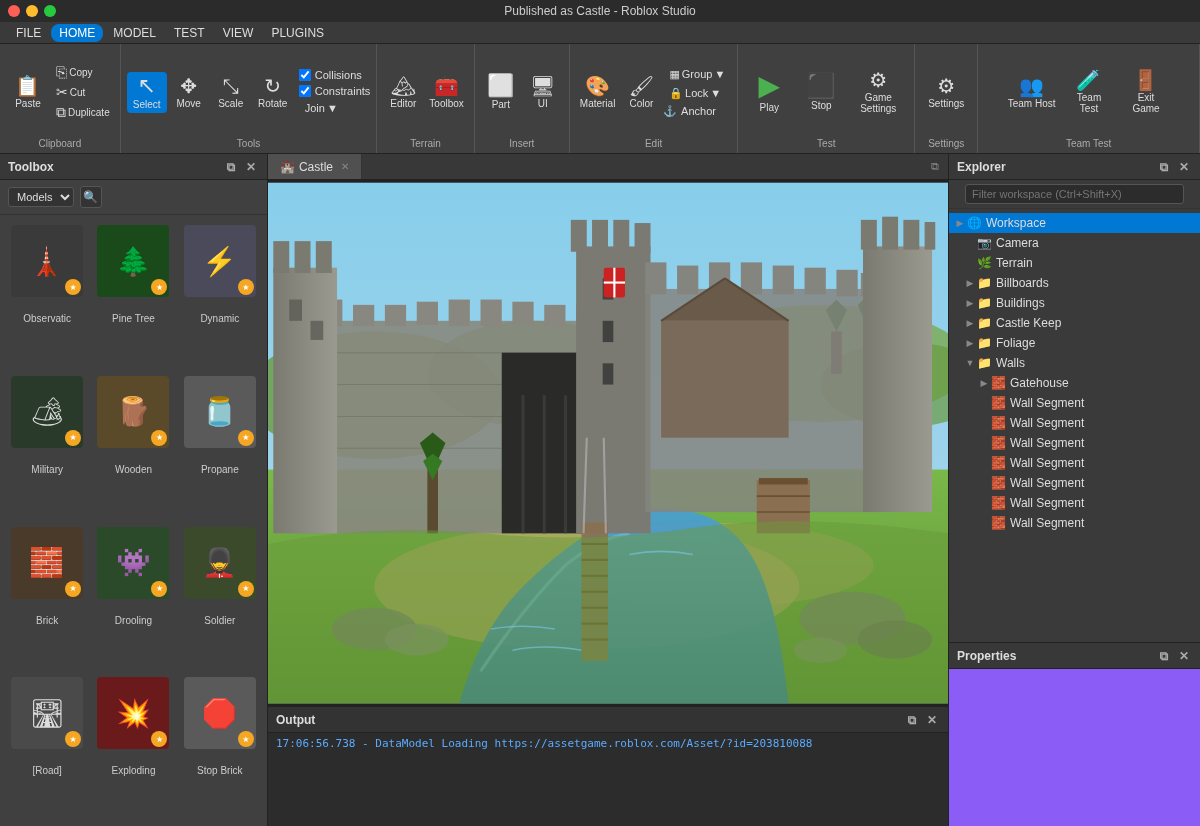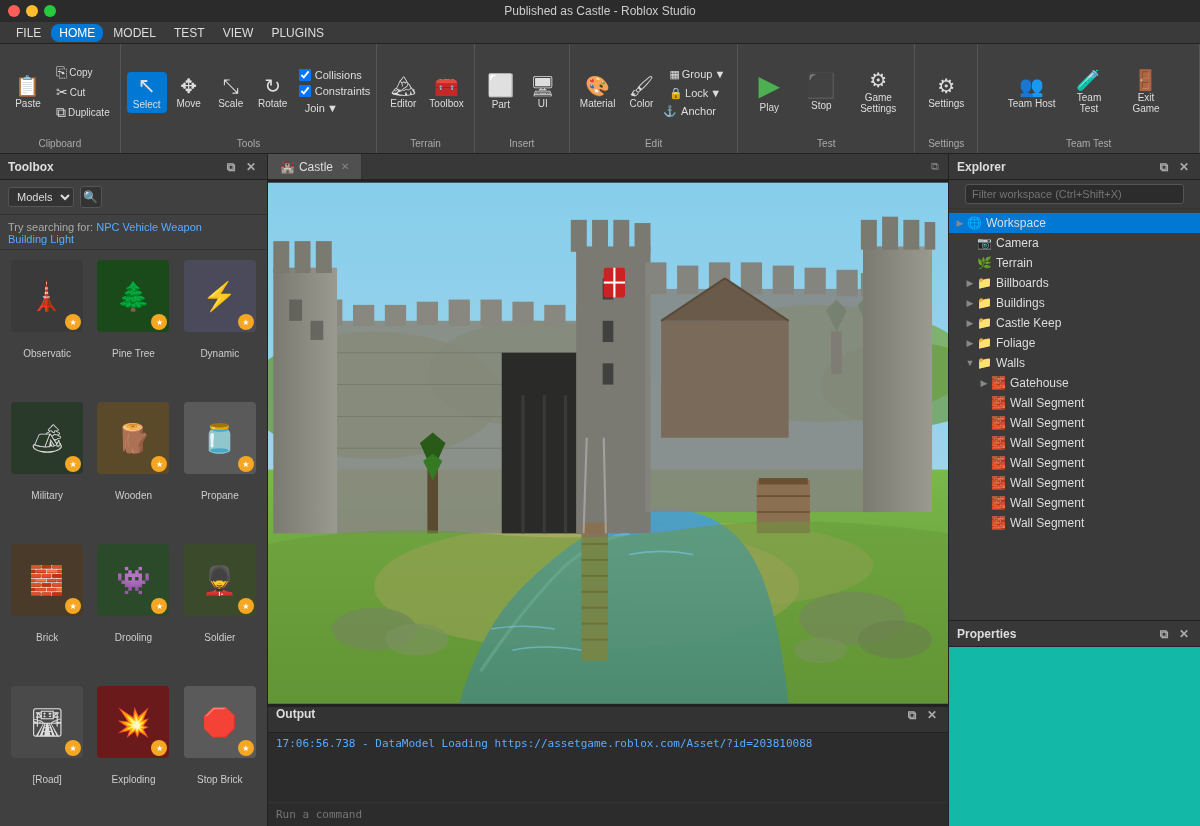--- a/index.html
+++ b/index.html
@@ -59,40 +59,40 @@
     .viewport-tab-bar { height: 26px; background: #383838; display: flex; align-items: center; border-bottom: 1px solid #222; }
     .viewport-tab { display: flex; align-items: center; padding: 0 12px; height: 100%; font-size: 12px; background: #404040; border-right: 1px solid #333; cursor: pointer; gap: 4px; }
     .viewport-tab.active { background: #505050; }
     .tab-close { font-size: 10px; color: #888; cursor: pointer; margin-left: 4px; }
     .viewport-tab-action { width: 26px; height: 26px; display: flex; align-items: center; justify-content: center; cursor: pointer; color: #888; }
 
     #viewport { flex: 1; position: relative; overflow: hidden; }
 
     
     #output-panel { height: 120px; background: #2c2c2c; border-top: 1px solid #222; display: flex; flex-direction: column; }
-    .output-header { height: 26px; background: #333; display: flex; justify-content: space-between; padding: 0 8px; border-bottom: 1px solid #222; font-size: 12px; font-weight: bold; }
+    .output-header { height: 26px; background: #333; display: flex; align-items: center; justify-content: space-between; padding: 0 8px; border-bottom: 1px solid #222; font-size: 12px; font-weight: bold; }
     .output-content { flex: 1; padding: 4px 8px; overflow-y: auto; font-size: 11px; font-family: monospace; }
     .output-line { color: #5aabff; }
     .output-command { height: 24px; background: #2c2c2c; border-top: 1px solid #333; padding: 0 8px; display: flex; align-items: center; }
     .output-command input { background: transparent; border: none; outline: none; color: #ddd; font-size: 11px; width: 100%; font-family: monospace; }
 
     
     #right-panel { width: 252px; background: #3a3a3a; border-left: 1px solid #222; display: flex; flex-direction: column; }
     .explorer-filter { padding: 4px 16px; border-bottom: 1px solid #333; }
     .explorer-filter input { width: 100%; background: #2c2c2c; border: 1px solid #555; color: #ddd; font-size: 11px; padding: 3px 6px; border-radius: 3px; outline: none; }
     .explorer-tree { flex: 1; overflow-y: auto; padding: 4px 0; }
     .tree-item { display: flex; align-items: center; padding: 2px 4px; cursor: pointer; font-size: 12px; }
     .tree-item.selected { background: #0078d4; }
     .tree-arrow { width: 14px; height: 14px; display: flex; align-items: center; justify-content: center; font-size: 9px; color: #888; cursor: pointer; flex-shrink: 0; }
     .tree-icon { width: 16px; height: 16px; display: flex; align-items: center; justify-content: center; font-size: 12px; flex-shrink: 0; margin-right: 3px; }
     .tree-label { flex: 1; overflow: hidden; text-overflow: ellipsis; white-space: nowrap; color: #ddd; }
     .tree-indent-1 { padding-left: 14px; }
     .tree-indent-2 { padding-left: 28px; }
 
-    .properties-panel { height: 206px; background: #14b8a6; border-top: 1px solid #222; display: flex; flex-direction: column; }
+    .properties-panel { height: 184px; background: #8b5cf6; border-top: 1px solid #222; display: flex; flex-direction: column; }
     .properties-filter { padding: 4px 8px; border-bottom: 1px solid #333; }
     .properties-filter input { width: 100%; background: #2c2c2c; border: 1px solid #555; color: #ddd; font-size: 11px; padding: 3px 6px; border-radius: 3px; outline: none; }
     .properties-content { flex: 1; overflow-y: auto; }
 
     
     ::-webkit-scrollbar { width: 8px; height: 8px; }
     ::-webkit-scrollbar-track { background: #2c2c2c; }
     ::-webkit-scrollbar-thumb { background: #555; border-radius: 4px; }
 
     
@@ -302,28 +302,20 @@
       <div class="panel-controls">
         <div class="panel-ctrl-btn">⧉</div>
         <div class="panel-ctrl-btn">✕</div>
       </div>
     </div>
     <div class="toolbox-search">
       <select class="toolbox-dropdown">
         <option>Models</option>
       </select>
       <div class="toolbox-search-btn">🔍</div>
-    </div>
-    <div class="suggestions">
-      <span>Try searching for:</span>
-      <a> NPC</a>
-      <a> Vehicle</a>
-      <a> Weapon</a><br>
-      <a> Building</a>
-      <a> Light</a>
     </div>
     <div class="models-grid" id="models-grid">
     <div class="model-item">
     <div class="model-thumb" style="background:#3a3a3a;">
       <span style="font-size:28px;">🗼</span>
       <div class="model-badge">★</div>
     </div>
     <div class="model-label">Observatic</div>
   </div>
         <div class="model-item">
@@ -574,23 +566,20 @@
       <div class="output-header">
         <span>Output</span>
         <div class="panel-controls">
           <div class="panel-ctrl-btn">⧉</div>
           <div class="panel-ctrl-btn">✕</div>
         </div>
       </div>
       <div class="output-content">
         <div class="output-line">17:06:56.738 - DataModel Loading https://assetgame.roblox.com/Asset/?id=203810088</div>
       </div>
-      <div class="output-command">
-        <input type="text" placeholder="Run a command" style="">
-      </div>
     </div>
   </div>
 
   <div id="right-panel">
     <div class="panel-header">
       <span>Explorer</span>
       <div class="panel-controls">
         <div class="panel-ctrl-btn">⧉</div>
         <div class="panel-ctrl-btn">✕</div>
       </div>

